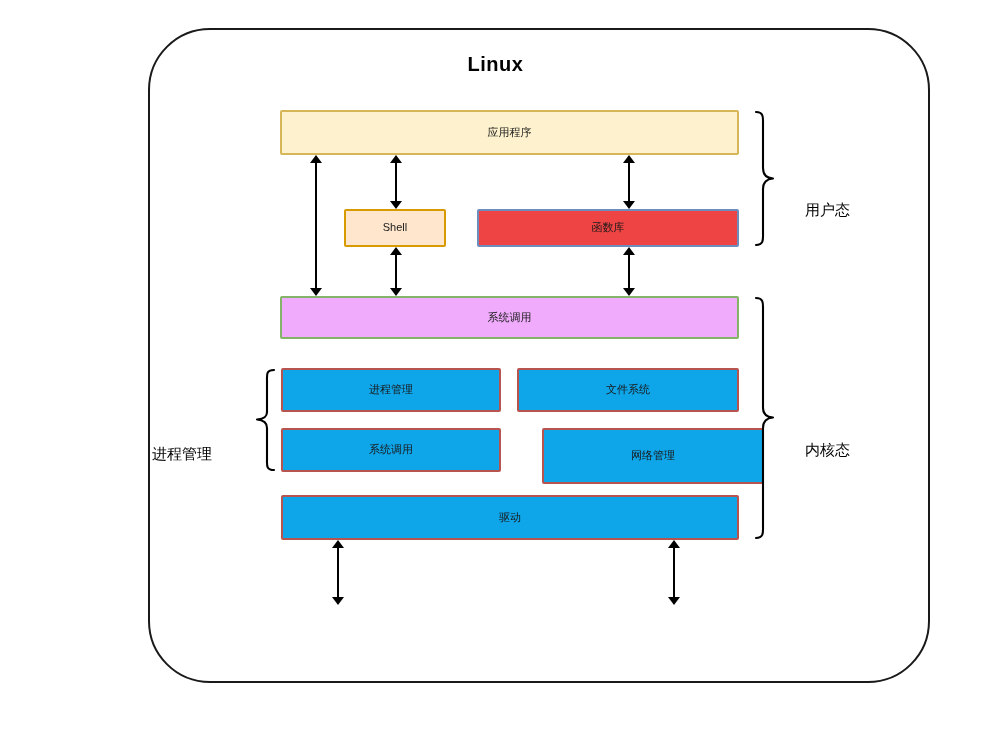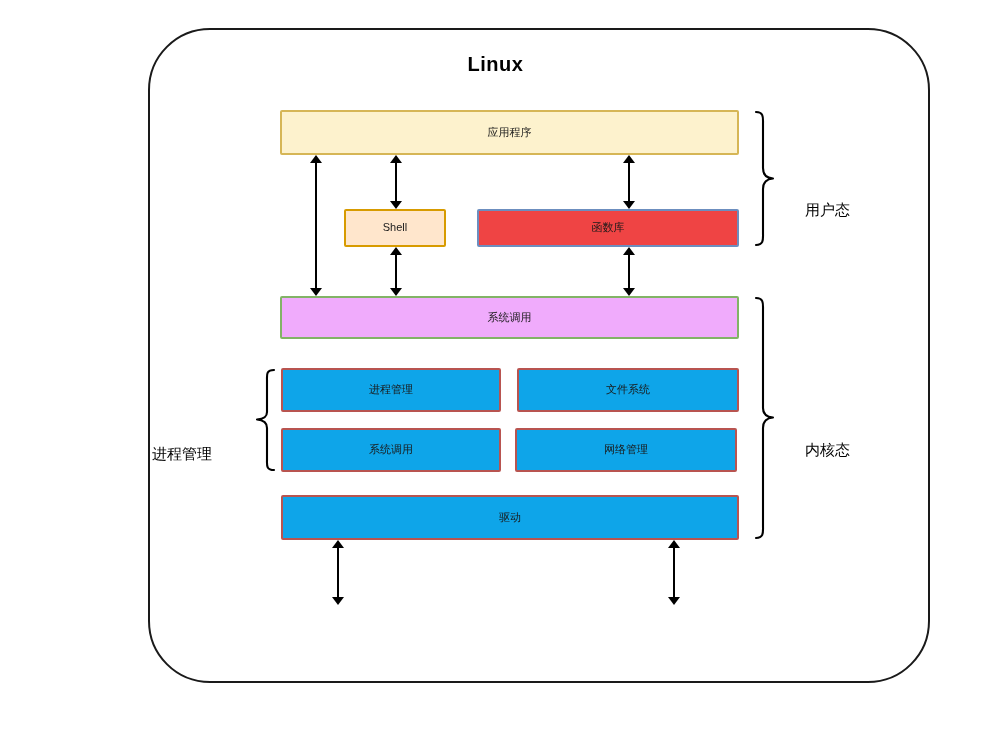--- a/index.html
+++ b/index.html
@@ -139,21 +139,21 @@
   </div>
 
   <div class="node fill-red" style="left:517px; top:368px; width:222px; height:44px;">
     <span>文件系统</span>
   </div>
 
   <div class="node fill-red" style="left:281px; top:428px; width:220px; height:44px;">
     <span>系统调用</span>
   </div>
 
-  <div class="node fill-red" style="left:515px; top:428px; width:222px; height:44px;">
+  <div class="node fill-red" style="left:542px; top:428px; width:222px; height:56px;">
     <span>网络管理</span>
   </div>
 
   <div class="node fill-red" style="left:281px; top:495px; width:458px; height:45px;">
     <span>驱动</span>
   </div>
 
 
   <div class="arrow-v" style="left:309px; top:155px; height:141px;">
     <div class="shaft"></div>

